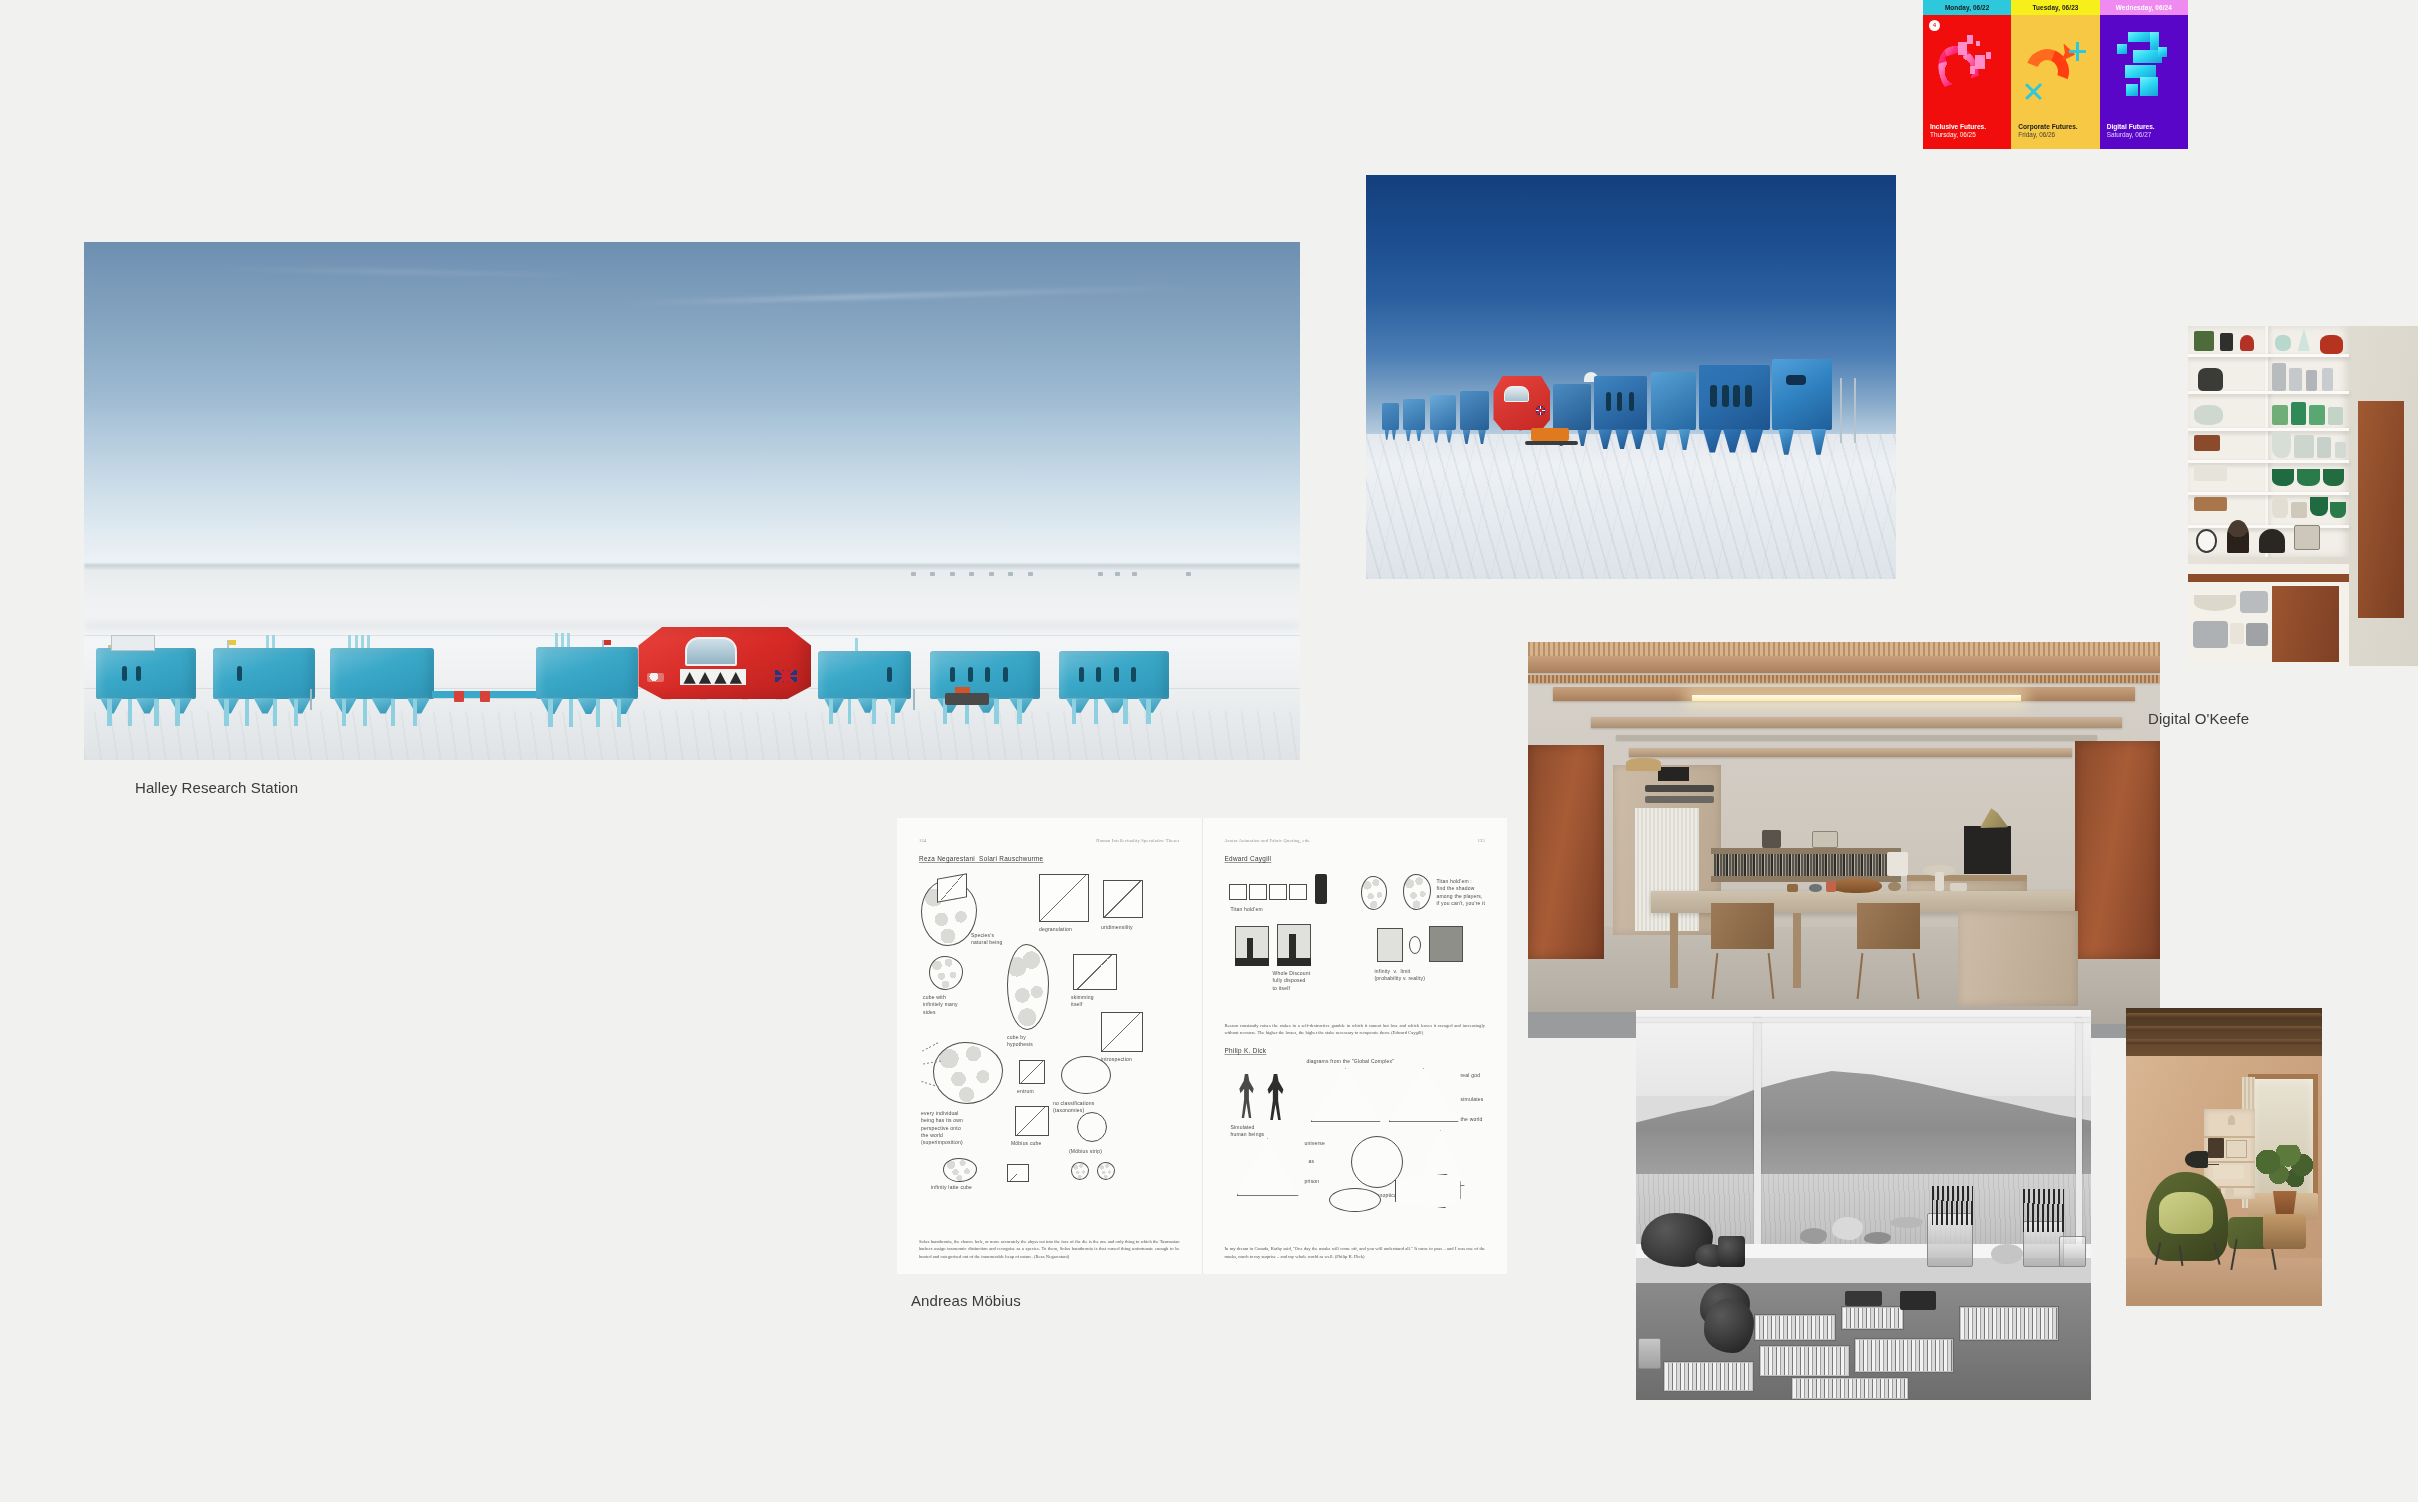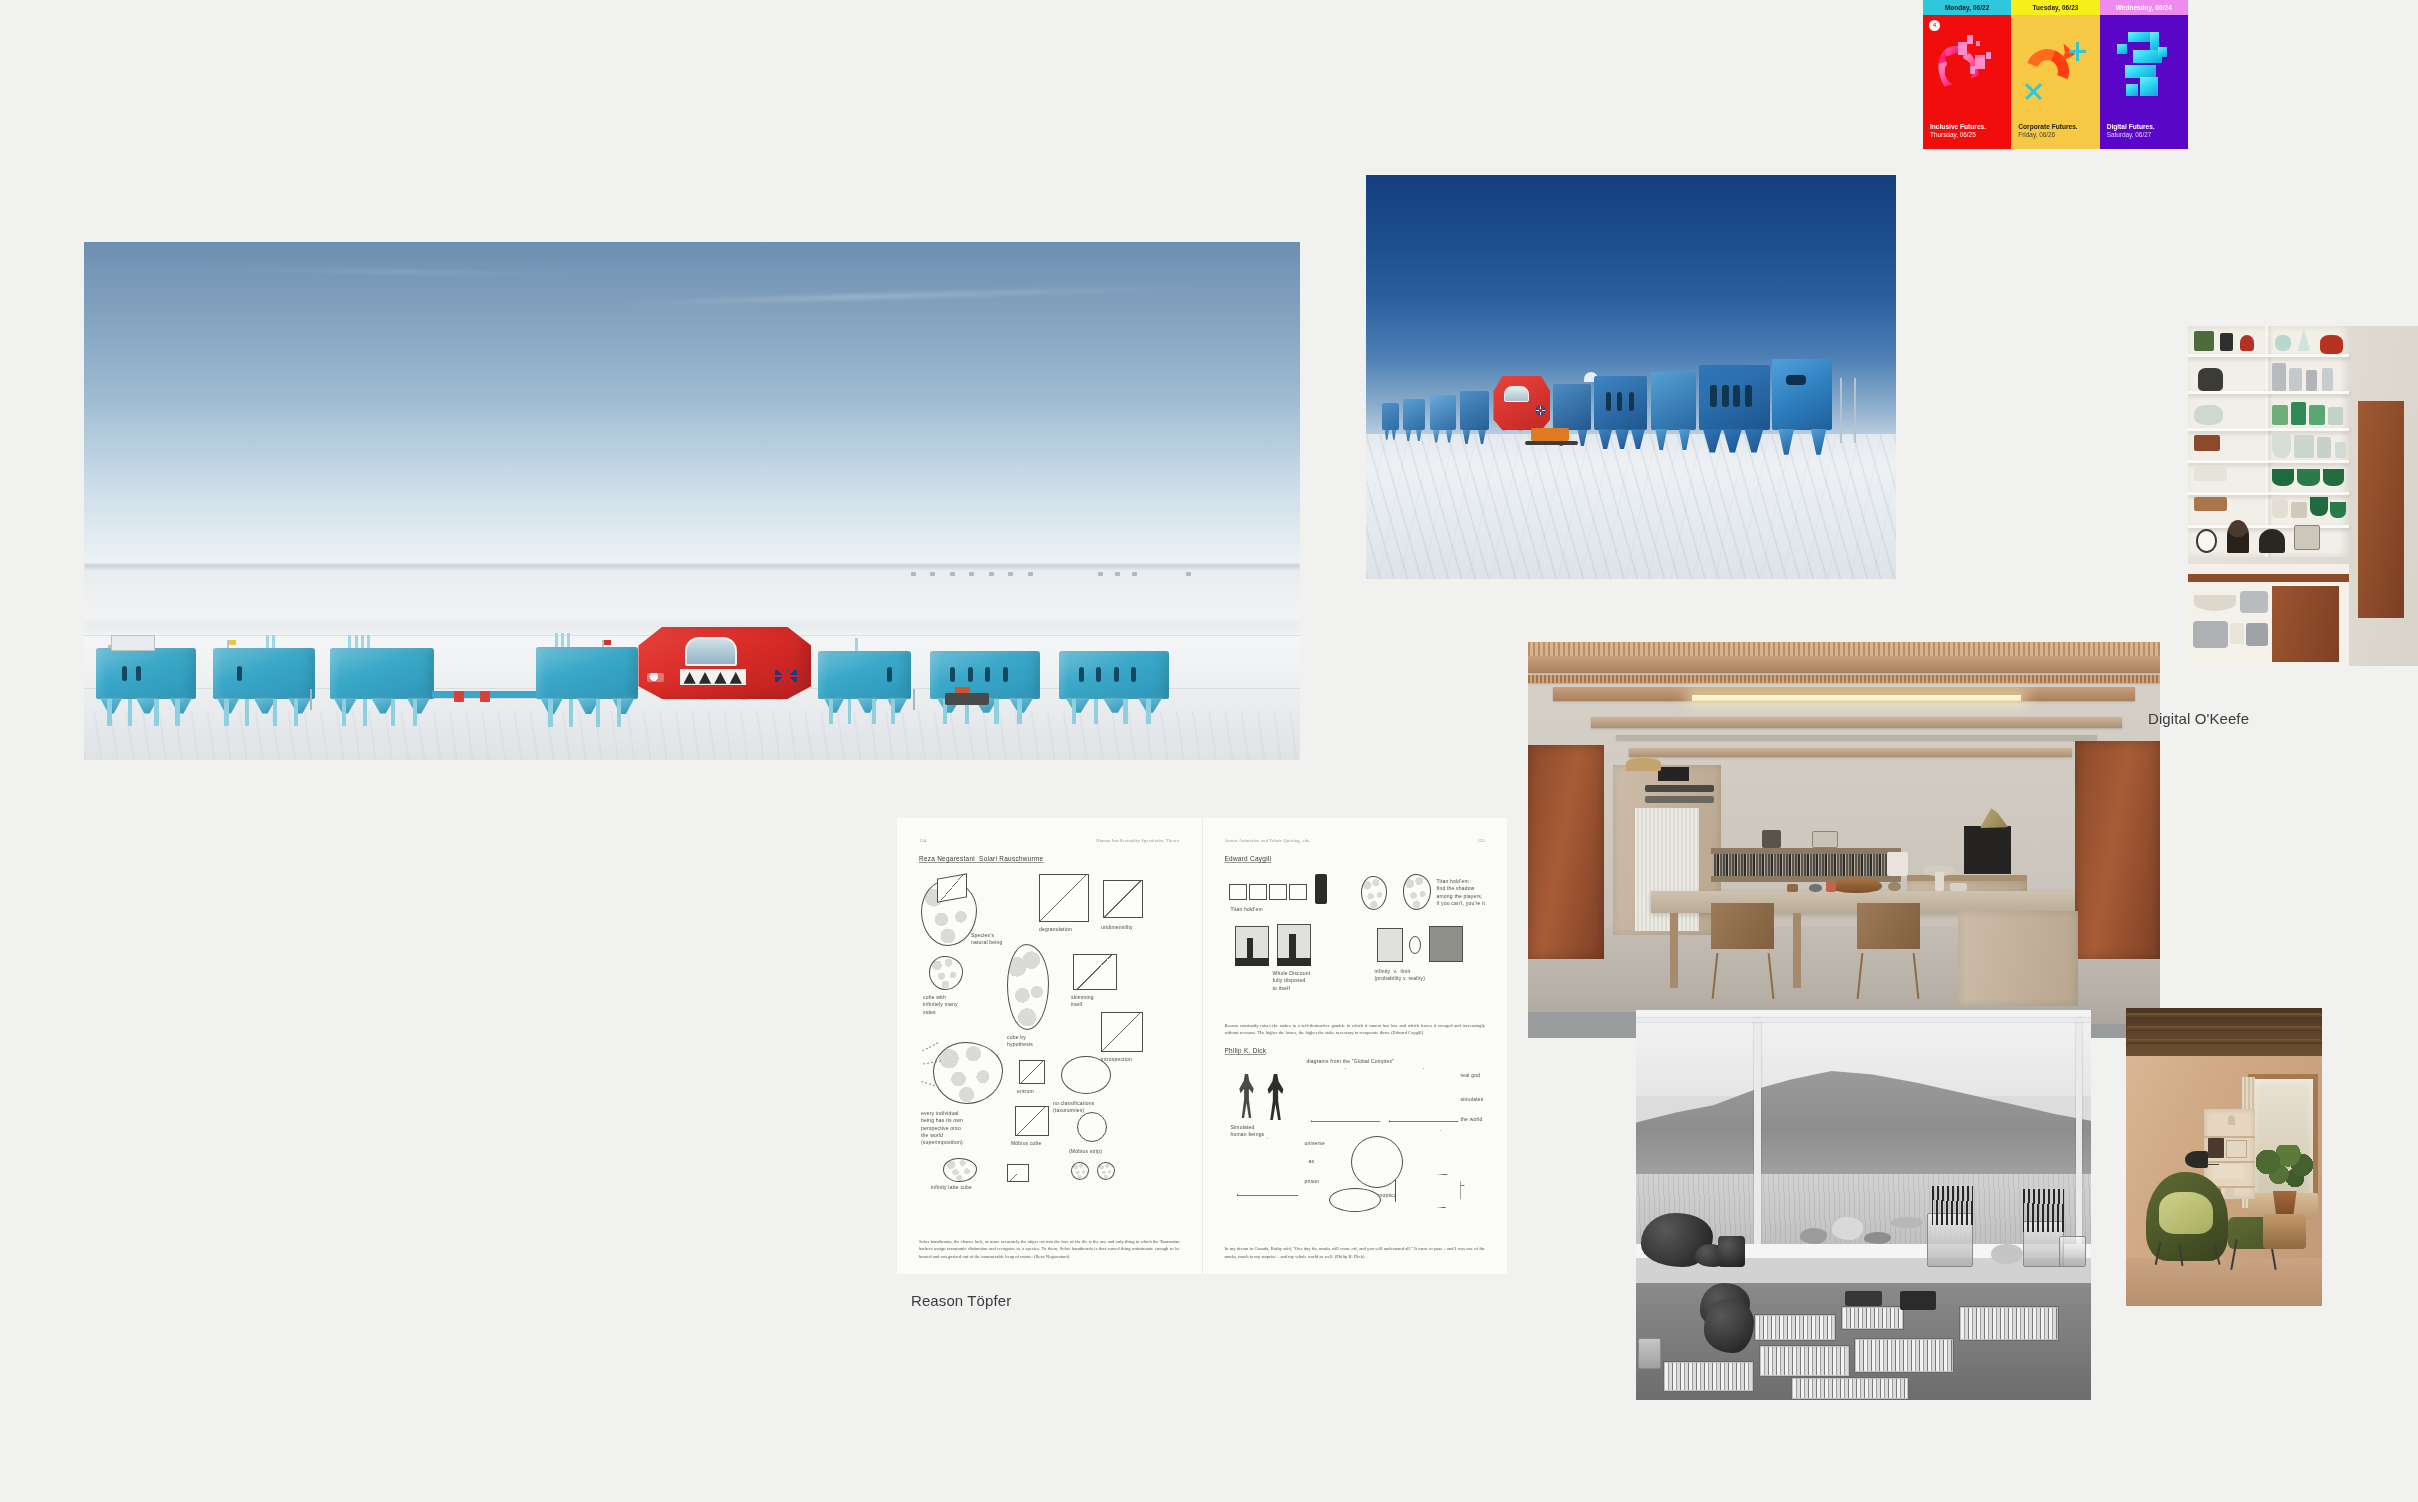--- a/index.html
+++ b/index.html
@@ -728,20 +728,21 @@
             <div class="win" style="left:50%"></div>
               <div class="win" style="left:66%"></div>
           </div>
 
           <div class="skidoo" style="left:30.4%"></div>
           <div class="skidoo" style="left:32.6%"></div>
           <div class="tracked-vehicle" style="left:70.8%"></div>
         </div>
       </div>
     </div>
+    <div class="caption">Halley Research Station</div>
   </div>
 
   <div class="card" id="card-halley-close">
     <div class="frame">
       <div class="hc-sky"></div>
       <div class="hc-ground"></div>
       <div class="hc-train">
         <div class="hc-mod" style="left:0%;   width:3.4%; height:26%; background:linear-gradient(150deg,#4f8fc4,#2f6da6)">
             <div class="hcone" style="left:16%; background:linear-gradient(150deg,#4f8fc4,#2f6da6)"></div>
             <div class="hcone" style="left:58%; background:linear-gradient(150deg,#4f8fc4,#2f6da6)"></div>
@@ -935,21 +936,21 @@
             <div class="sk-pyr" style="left:192px; top:68px; width:48px; height:56px"></div>
             <div class="sk-circle" style="left:104px; top:126px; width:52px; height:24px"></div>
             <div class="sk-cam" style="left:170px; top:112px; width:66px; height:34px"></div>
           </div>
           <div class="sk-caption-serif">
             In my dream in Canada, Kathy said, "One day the masks will come off, and you will understand all." It came to pass – and I was one of the masks, much to my surprise – and my whole world as well. (Philip K. Dick)
           </div>
         </div>
       </div>
     </div>
-    <div class="caption">Reason Töpfer</div>
+    <div class="caption">Andreas Möbius</div>
   </div>
 
   <div class="card" id="card-calendar">
     <div class="frame">
       <div class="cal-wrap">
 
         <div class="cal-col">
           <div class="cal-head" style="background:#2ec8dc; color:#1a1a1a">Monday, 06/22</div>
           <div class="cal-body" style="background:#f20d0d">
             <div class="cal-badge">4</div>

